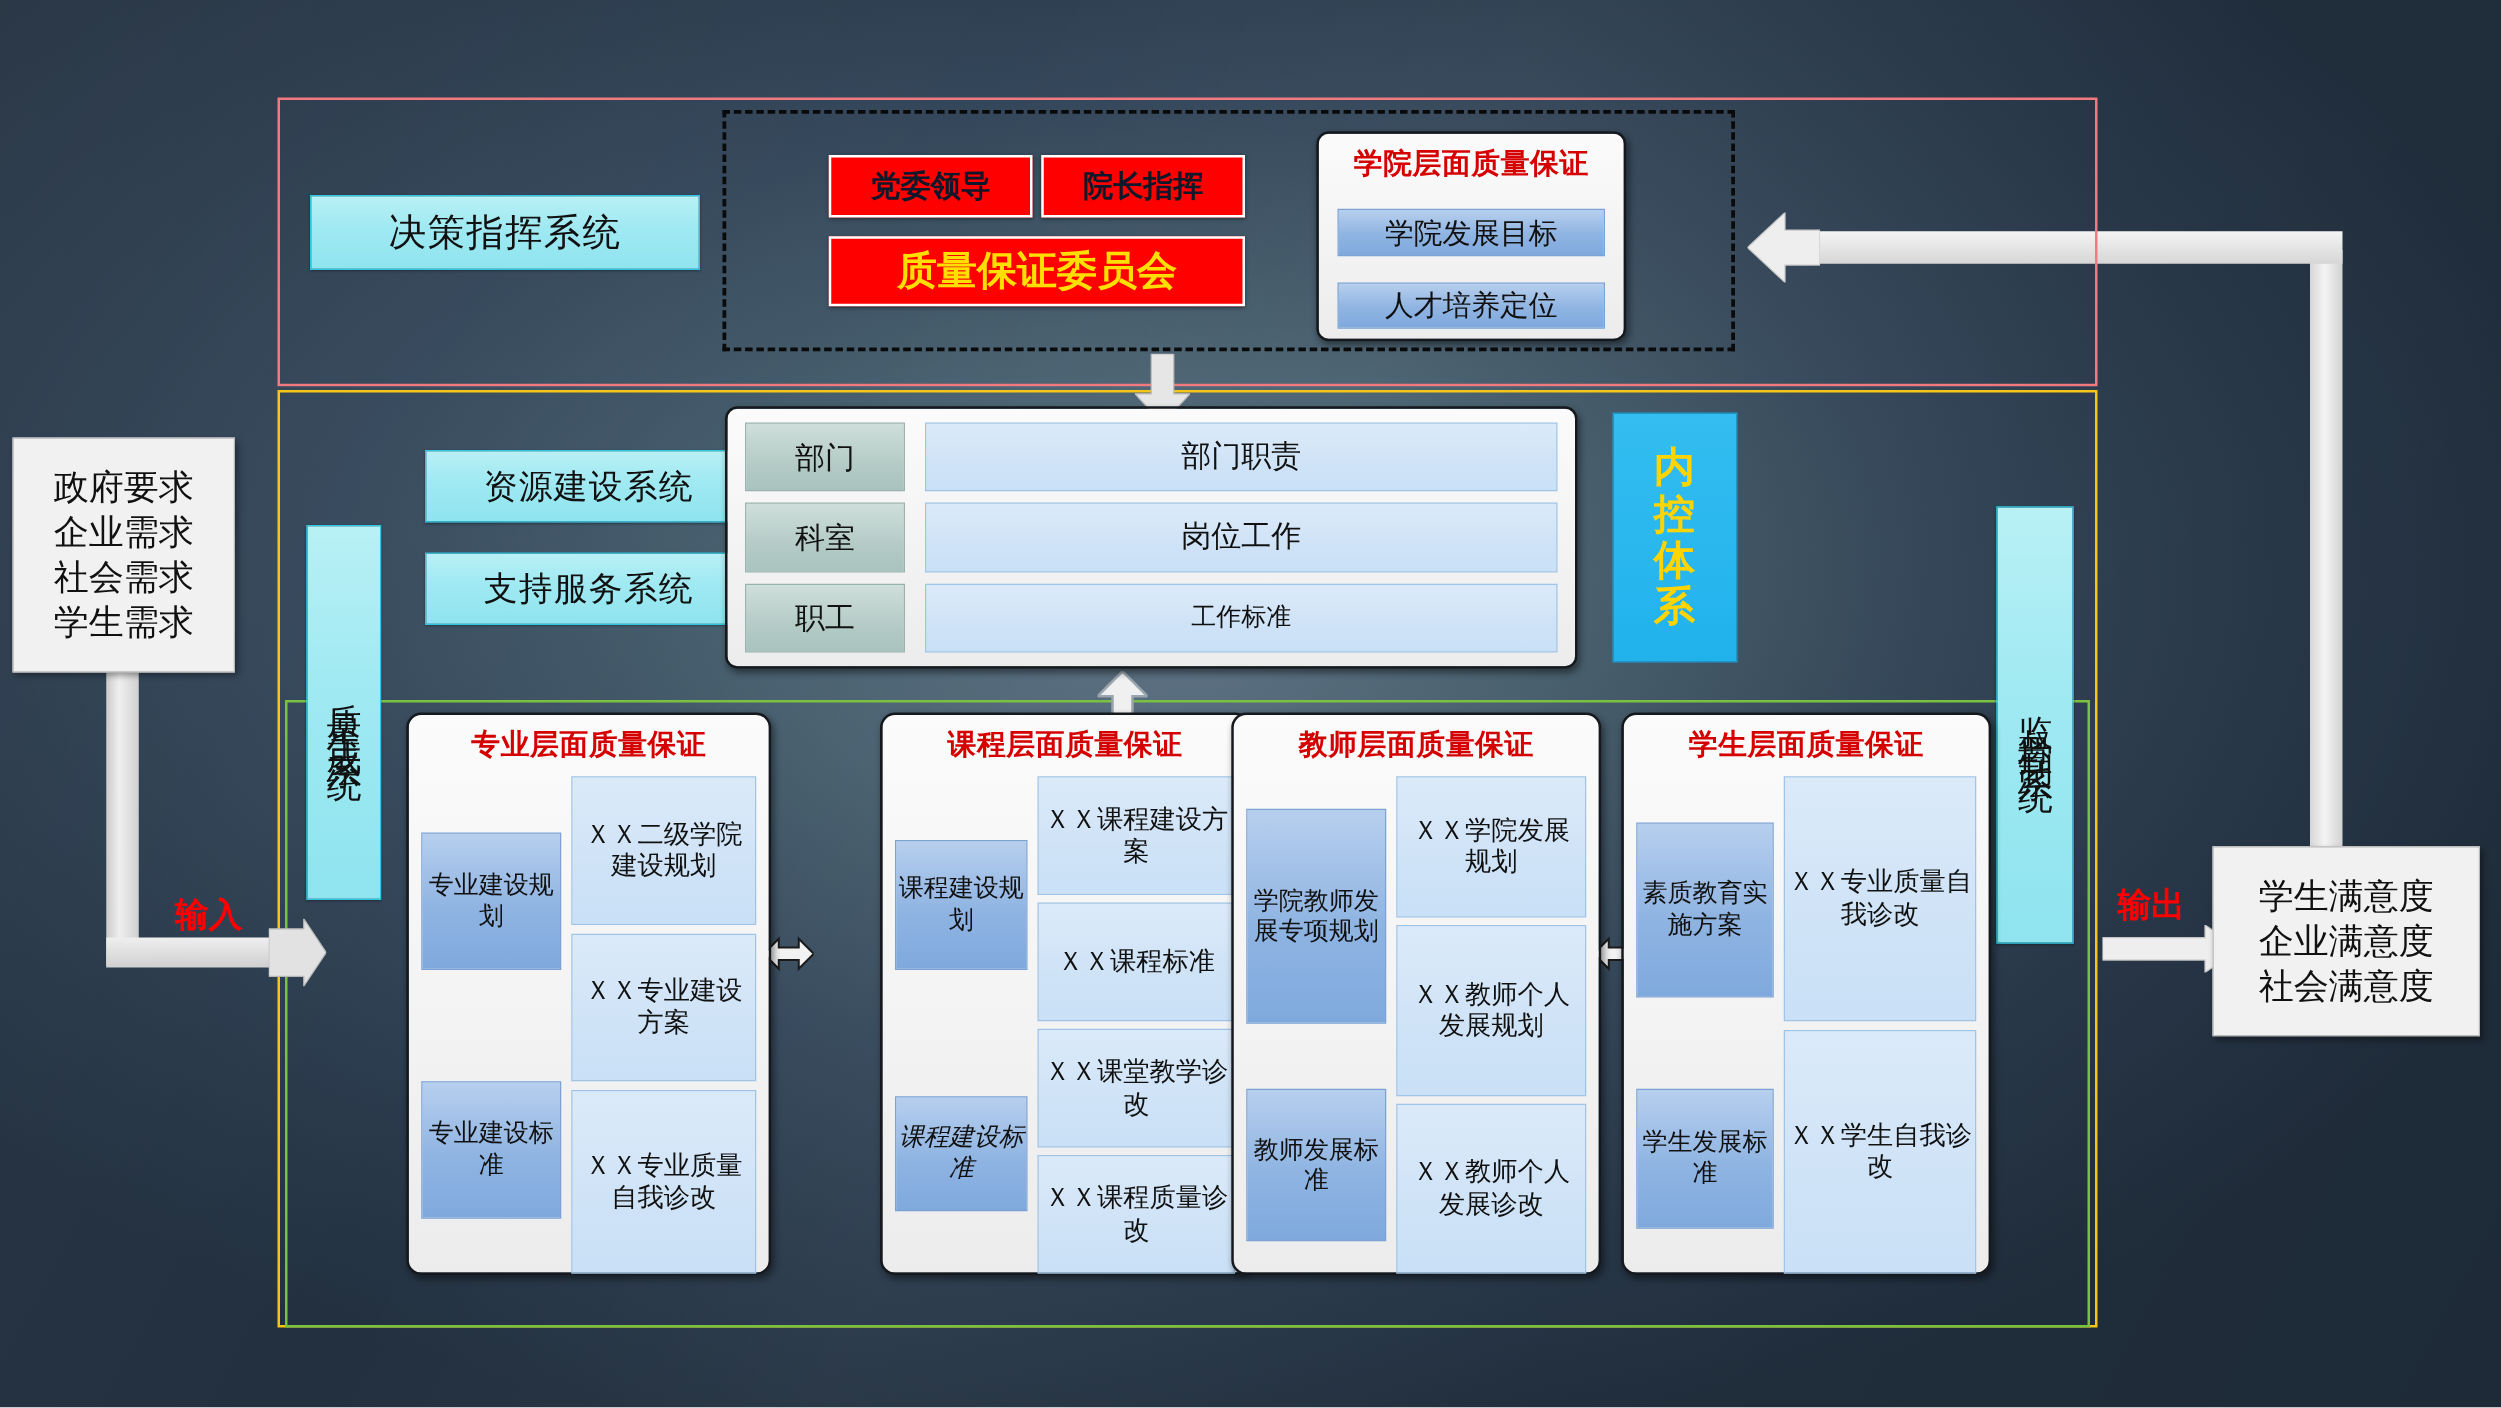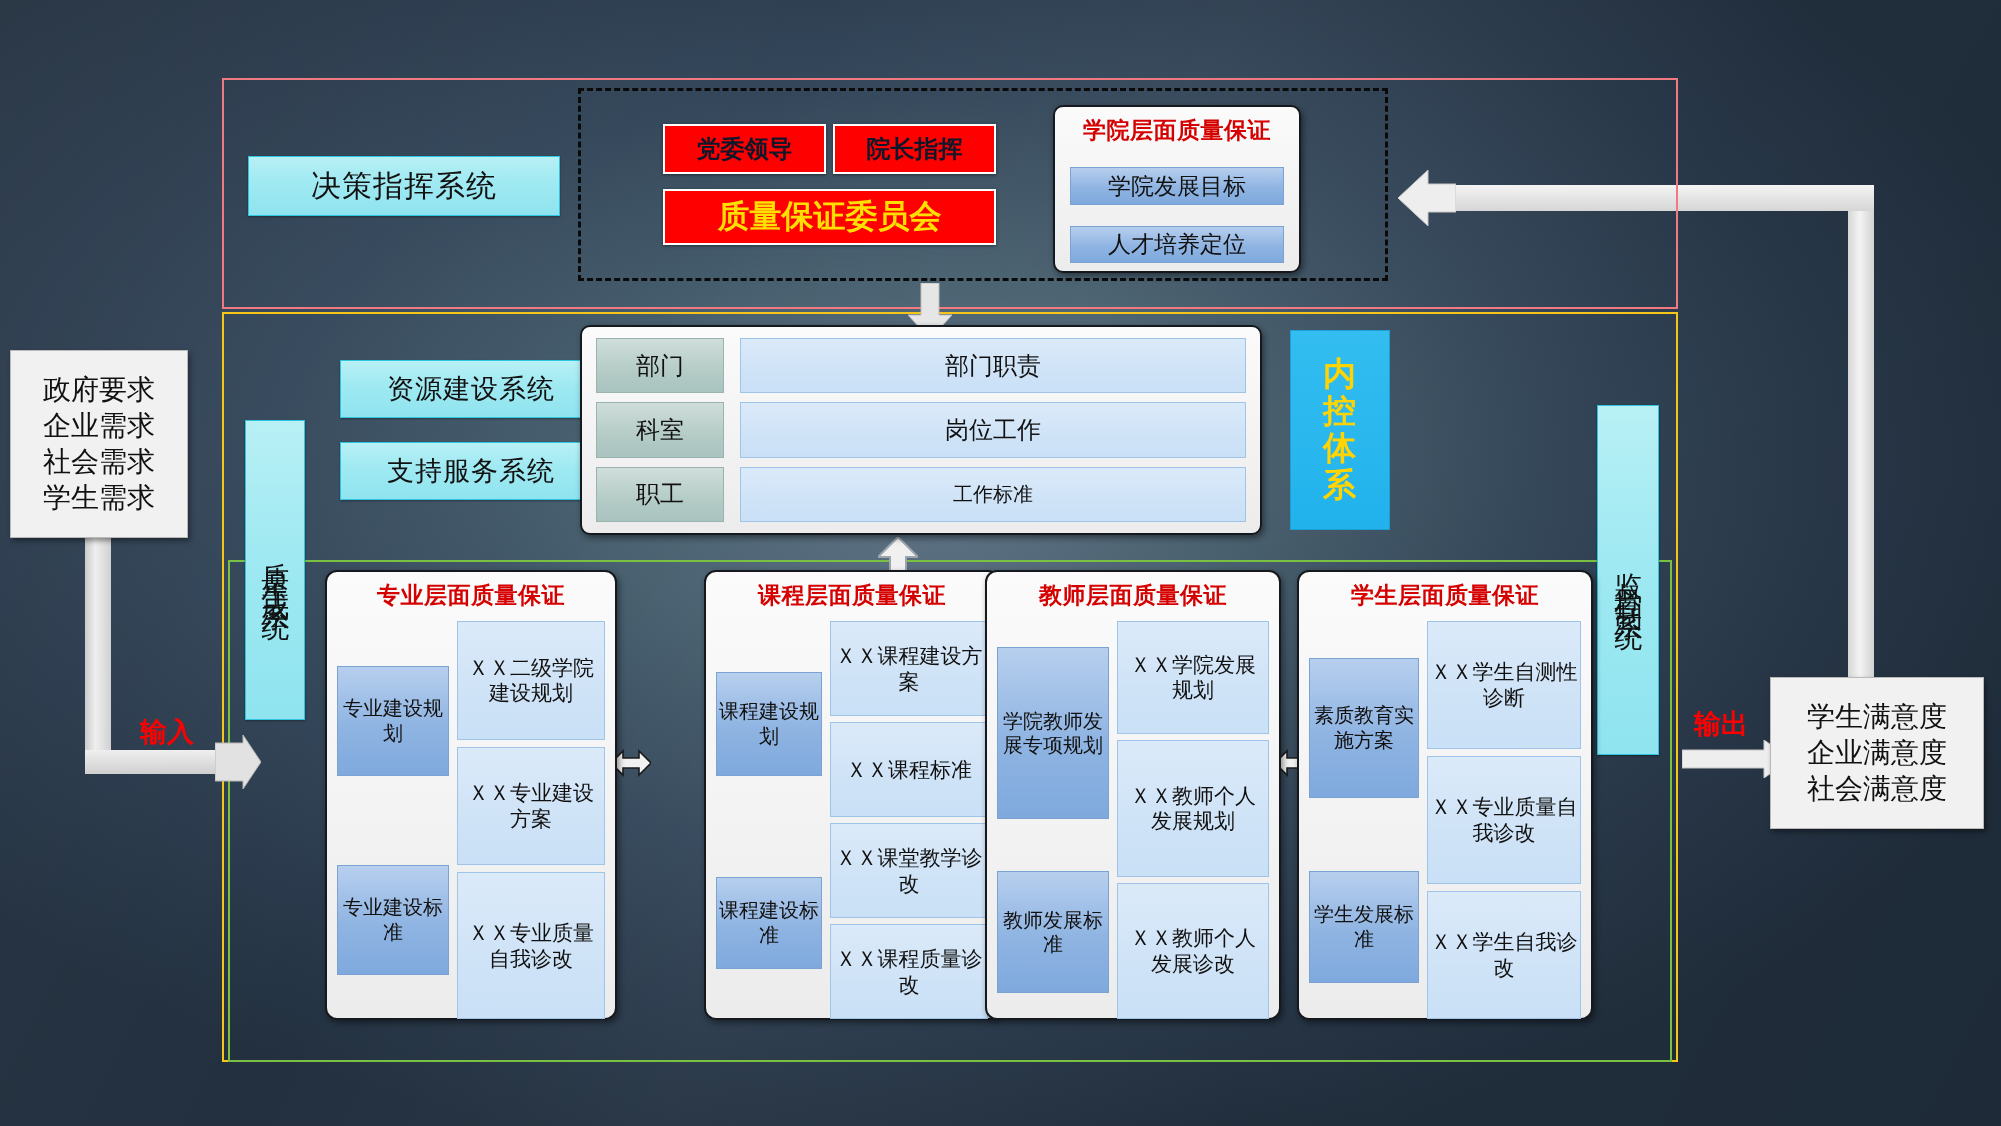--- a/index.html
+++ b/index.html
@@ -212,21 +212,21 @@
         <div class="ltbluebox" style="flex:1.25;">ＸＸ专业质量自我诊改</div>
       </div>
     </div>
   </div>
 
   <div class="whitepanel" style="left:661px; top:570px; width:296px; height:450px; padding:8px 10px;margin-left:43px;">
     <div class="panel-title">课程层面质量保证</div>
     <div style="display:flex; gap:8px; margin-top:10px; height:398px;">
       <div style="display:flex; flex-direction:column; justify-content:space-around; width:106px; height:100%;">
         <div class="bluebox" style="height:104px;">课程建设规划</div>
-        <div class="bluebox" style="height:92px;">课程建设标准</div>
+        <div class="bluebox" style="height:92px;font-style:italic;">课程建设标准</div>
       </div>
       <div style="display:flex; flex-direction:column; justify-content:space-between; flex:1; height:100%; gap:6px;">
         <div class="ltbluebox" style="flex:1;">ＸＸ课程建设方案</div>
         <div class="ltbluebox" style="flex:1;">ＸＸ课程标准</div>
         <div class="ltbluebox" style="flex:1;">ＸＸ课堂教学诊改</div>
         <div class="ltbluebox" style="flex:1;">ＸＸ课程质量诊改</div>
       </div>
     </div>
   </div>
 
@@ -246,21 +246,20 @@
   </div>
 
   <div class="whitepanel" style="left:1297px; top:570px; width:296px; height:450px; padding:8px 10px;">
     <div class="panel-title">学生层面质量保证</div>
     <div style="display:flex; gap:8px; margin-top:10px; height:398px;">
       <div style="display:flex; flex-direction:column; justify-content:space-around; width:110px; height:100%;">
         <div class="bluebox" style="height:140px;">素质教育实施方案</div>
         <div class="bluebox" style="height:112px;">学生发展标准</div>
       </div>
       <div style="display:flex; flex-direction:column; justify-content:space-between; flex:1; height:100%; gap:7px;">
-        <div class="ltbluebox" style="flex:1;">ＸＸ学生自测性诊断</div>
         <div class="ltbluebox" style="flex:1;">ＸＸ专业质量自我诊改</div>
         <div class="ltbluebox" style="flex:1;">ＸＸ学生自我诊改</div>
       </div>
     </div>
   </div>
 
   <div class="arrow" style="left:611px; top:747px; width:40px; height:32px;">
     <svg width="40" height="32" viewBox="0 0 40 32">
       <polygon points="0,16 12,4 12,11 28,11 28,4 40,16 28,28 28,21 12,21 12,28" fill="#f2f2f2" stroke="#1b1b1b" stroke-width="1.6"></polygon>
     </svg>

